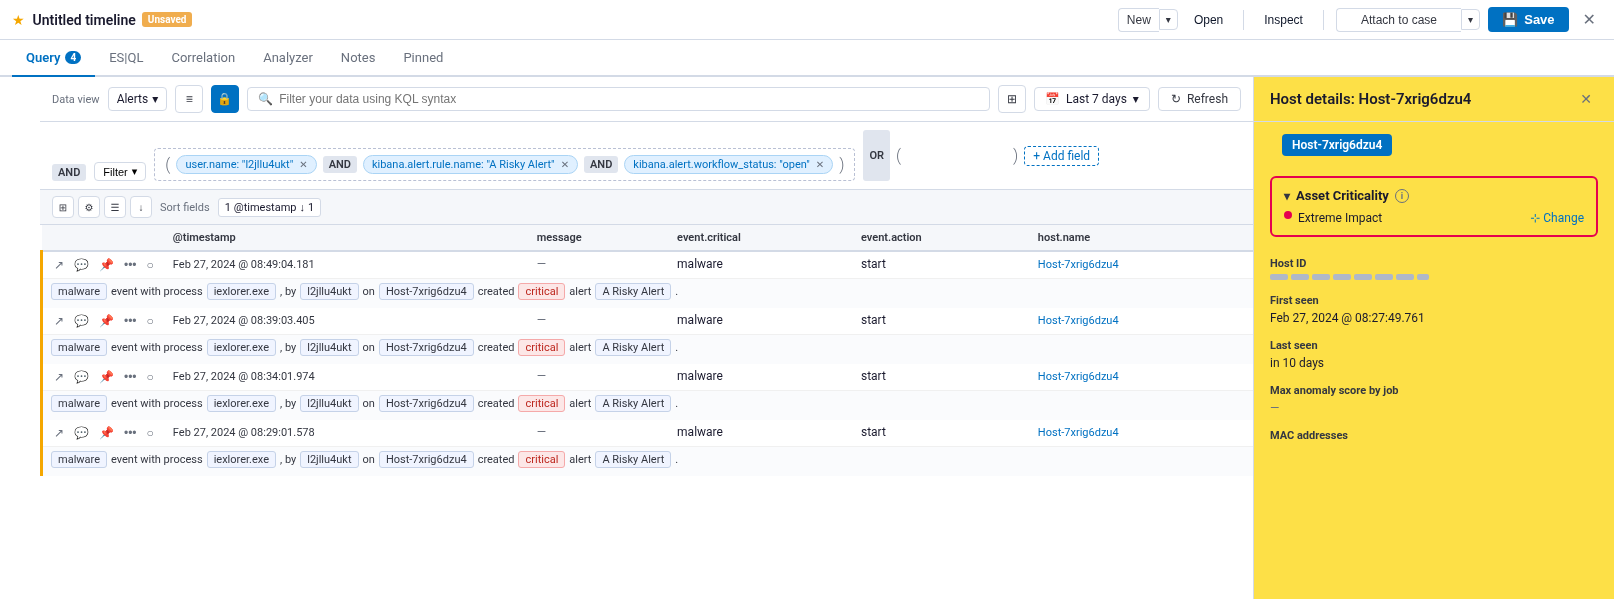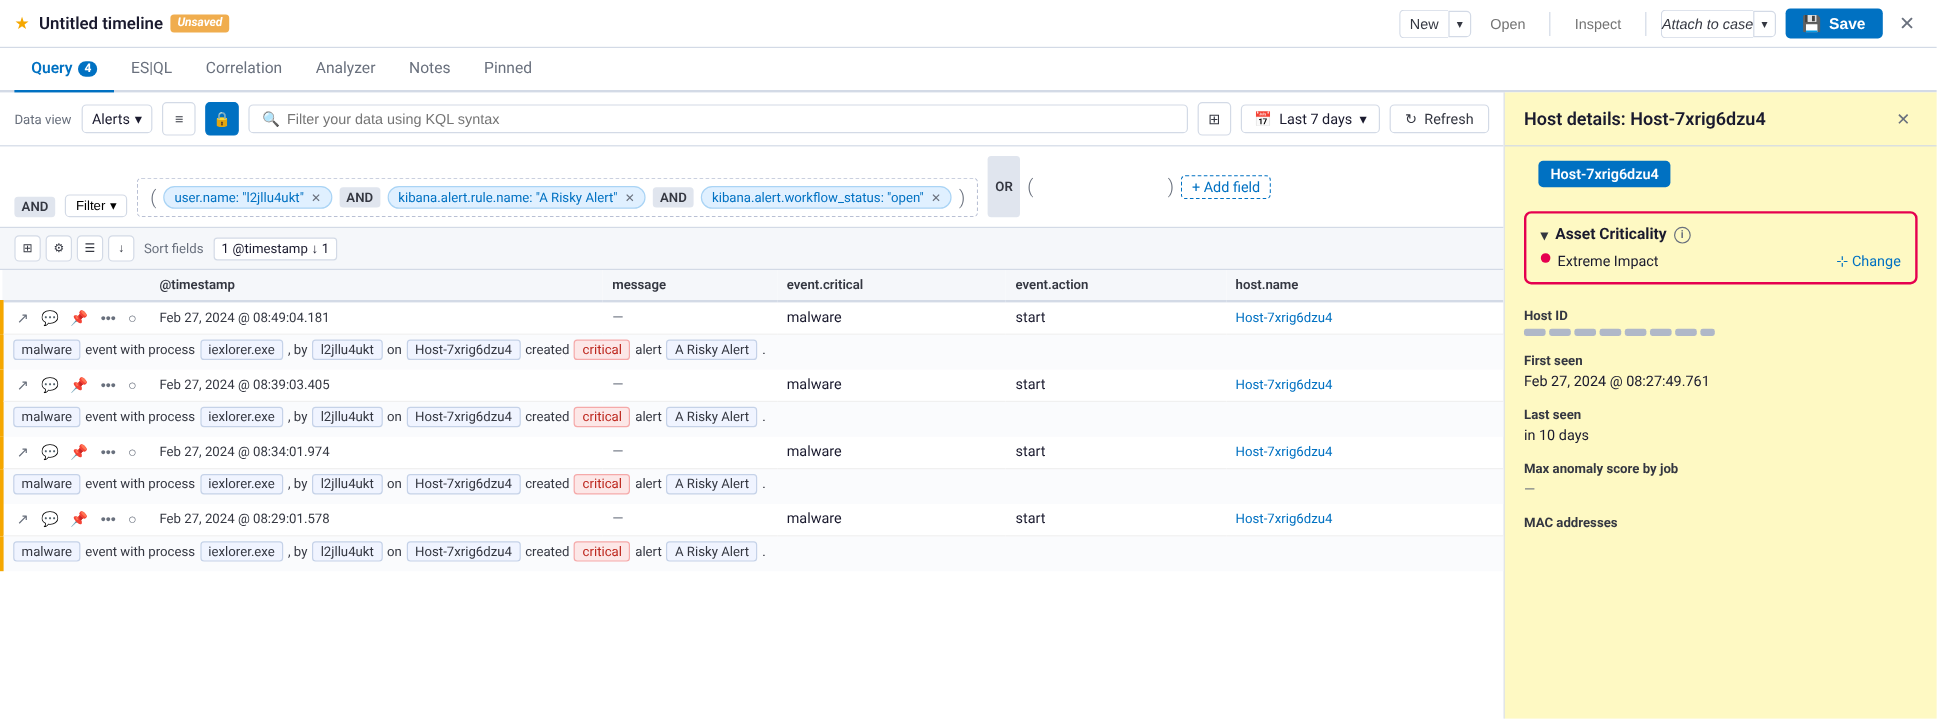--- a/index.html
+++ b/index.html
@@ -3,41 +3,41 @@
   <meta charset="utf-8">
   <style>
     * { box-sizing: border-box; margin: 0; padding: 0; }
     body { font-family: -apple-system, BlinkMacSystemFont, 'Segoe UI', Roboto, sans-serif; font-size: 12px; background: #fff; color: #1a1a2e; overflow: hidden; }
     
     
     .top-bar { display: flex; align-items: center; padding: 6px 12px; border-bottom: 1px solid #d3dae6; background: #fff; height: 40px; }
     .top-bar-left { display: flex; align-items: center; gap: 8px; flex: 1; }
     .top-bar-title { font-size: 14px; font-weight: 600; display: flex; align-items: center; gap: 6px; }
     .star-icon { color: #f5a700; font-size: 14px; }
-    .unsaved-badge { background: #f0ad4e; color: #fff; font-size: 10px; font-weight: 700; padding: 2px 6px; border-radius: 3px; font-style: italic; }
+    .unsaved-badge { background: #f0ad4e; color: #fff; font-size: 10px; font-weight: 700; padding: 2px 6px; border-radius: 3px; }
     .top-bar-right { display: flex; align-items: center; gap: 8px; }
     .top-btn-new { display: flex; align-items: center; gap: 0; }
     .top-btn-new .btn-text { padding: 4px 8px; border: 1px solid #d3dae6; border-right: none; border-radius: 4px 0 0 4px; cursor: pointer; font-size: 12px; color: #343741; background: none; }
     .top-btn-new .btn-caret { padding: 4px 6px; border: 1px solid #d3dae6; border-radius: 0 4px 4px 0; cursor: pointer; font-size: 10px; color: #343741; background: none; }
-    .top-btn-plain { background: none; border: none; padding: 4px 8px; cursor: pointer; font-size: 12px; color: #737373; }
+    .top-btn-plain { background: none; border: none; padding: 4px 8px; cursor: pointer; font-size: 12px; color: #0f172a; }
     .attach-btn { display: flex; align-items: center; gap: 0; }
-    .attach-btn .btn-text { padding: 4px 0; border: 1px solid #d3dae6; border-right: none; border-radius: 4px 0 0 4px; cursor: pointer; font-size: 12px; color: #343741; background: none; font-style: italic; }
+    .attach-btn .btn-text { padding: 4px 24px; border: 1px solid #d3dae6; border-right: none; border-radius: 4px 0 0 4px; cursor: pointer; font-size: 12px; color: #343741; background: none; }
     .attach-btn .btn-caret { padding: 4px 6px; border: 1px solid #d3dae6; border-radius: 0 4px 4px 0; cursor: pointer; font-size: 10px; color: #343741; background: none; }
     .save-btn { background: #0071c2; color: #fff; border: none; border-radius: 4px; padding: 5px 14px; cursor: pointer; font-size: 13px; font-weight: 600; display: flex; align-items: center; gap: 6px; }
     .close-btn { background: none; border: none; cursor: pointer; font-size: 16px; color: #69707d; padding: 2px 6px; }
     .divider-v { width: 1px; height: 20px; background: #d3dae6; margin: 0 4px; }
 
     
     .tab-bar { display: flex; align-items: center; padding: 0 12px; border-bottom: 2px solid #d3dae6; background: #fff; }
     .tab { padding: 10px 14px; cursor: pointer; font-size: 13px; color: #69707d; border-bottom: 2px solid transparent; margin-bottom: -2px; display: flex; align-items: center; gap: 5px; }
     .tab.active { color: #0071c2; border-bottom-color: #0071c2; font-weight: 600; }
     .tab-badge { background: #0071c2; color: #fff; font-size: 10px; font-weight: 700; padding: 1px 5px; border-radius: 10px; }
 
     
-    .main { display: flex; height: calc(100vh - 80px); }
+    .main { display: flex; height: calc(100vh - 80px); margin-left: 40px; }
     .left-panel { flex: 1; overflow: hidden; display: flex; flex-direction: column; border-right: 1px solid #d3dae6; }
 
     
     .toolbar { display: flex; align-items: center; gap: 8px; padding: 8px 12px; border-bottom: 1px solid #d3dae6; flex-wrap: wrap; }
     .data-view-label { font-size: 11px; color: #69707d; }
     .data-view-btn { display: flex; align-items: center; gap: 4px; border: 1px solid #d3dae6; border-radius: 4px; padding: 4px 8px; cursor: pointer; font-size: 12px; background: #fff; }
     .toolbar-icon-btn { width: 28px; height: 28px; display: flex; align-items: center; justify-content: center; border: 1px solid #d3dae6; border-radius: 4px; cursor: pointer; background: #fff; color: #343741; }
     .toolbar-icon-btn.active { background: #0071c2; color: #fff; border-color: #0071c2; }
     .search-bar { flex: 1; display: flex; align-items: center; gap: 6px; border: 1px solid #d3dae6; border-radius: 4px; padding: 4px 10px; background: #fff; min-width: 200px; }
     .search-bar input { border: none; outline: none; flex: 1; font-size: 12px; color: #69707d; background: transparent; }
@@ -71,21 +71,21 @@
     .expand-row { background: #fafbfd; }
     .expand-row td { padding: 4px 8px 8px 8px; }
     .tag-row { display: flex; flex-wrap: wrap; gap: 4px; align-items: center; }
     .tag { background: #f0f4ff; border: 1px solid #c5d2e8; border-radius: 3px; padding: 1px 6px; font-size: 11px; color: #343741; }
     .tag.red { background: #fce7e7; border-color: #f5a9a9; color: #bd271e; }
     .left-border-yellow { border-left: 3px solid #f5a700; }
     .msg-dash { color: #69707d; }
     .host-link { color: #0071c2; cursor: pointer; text-decoration: none; font-size: 11px; }
 
     
-    .right-panel { width: 360px; min-width: 300px; display: flex; flex-direction: column; overflow: hidden; background: #fef9c3; }
+    .right-panel { width: 360px; min-width: 300px; display: flex; flex-direction: column; overflow: hidden; background: #fde047; }
     .right-panel-header { display: flex; align-items: center; justify-content: space-between; padding: 12px 16px; border-bottom: 1px solid #d3dae6; }
     .right-panel-title { font-size: 15px; font-weight: 600; color: #1a1a2e; }
     .host-tab { background: #0071c2; color: #fff; border-radius: 4px; padding: 4px 10px; font-size: 12px; font-weight: 600; cursor: pointer; margin: 8px 16px; display: inline-block; }
     .asset-section { border: 2px solid #e5004f; border-radius: 6px; margin: 8px 16px; padding: 10px 12px; }
     .asset-header { display: flex; align-items: center; gap: 6px; font-size: 13px; font-weight: 700; color: #1a1a2e; margin-bottom: 8px; }
     .chevron-icon { color: #343741; font-size: 12px; }
     .info-icon { color: #69707d; font-size: 11px; border: 1px solid #69707d; border-radius: 50%; width: 14px; height: 14px; display: inline-flex; align-items: center; justify-content: center; font-size: 9px; }
     .asset-row { display: flex; align-items: center; justify-content: space-between; }
     .extreme-dot { display: inline-block; width: 8px; height: 8px; border-radius: 50%; background: #e5004f; margin-right: 6px; }
     .change-link { color: #0071c2; cursor: pointer; font-size: 12px; display: flex; align-items: center; gap: 3px; }

